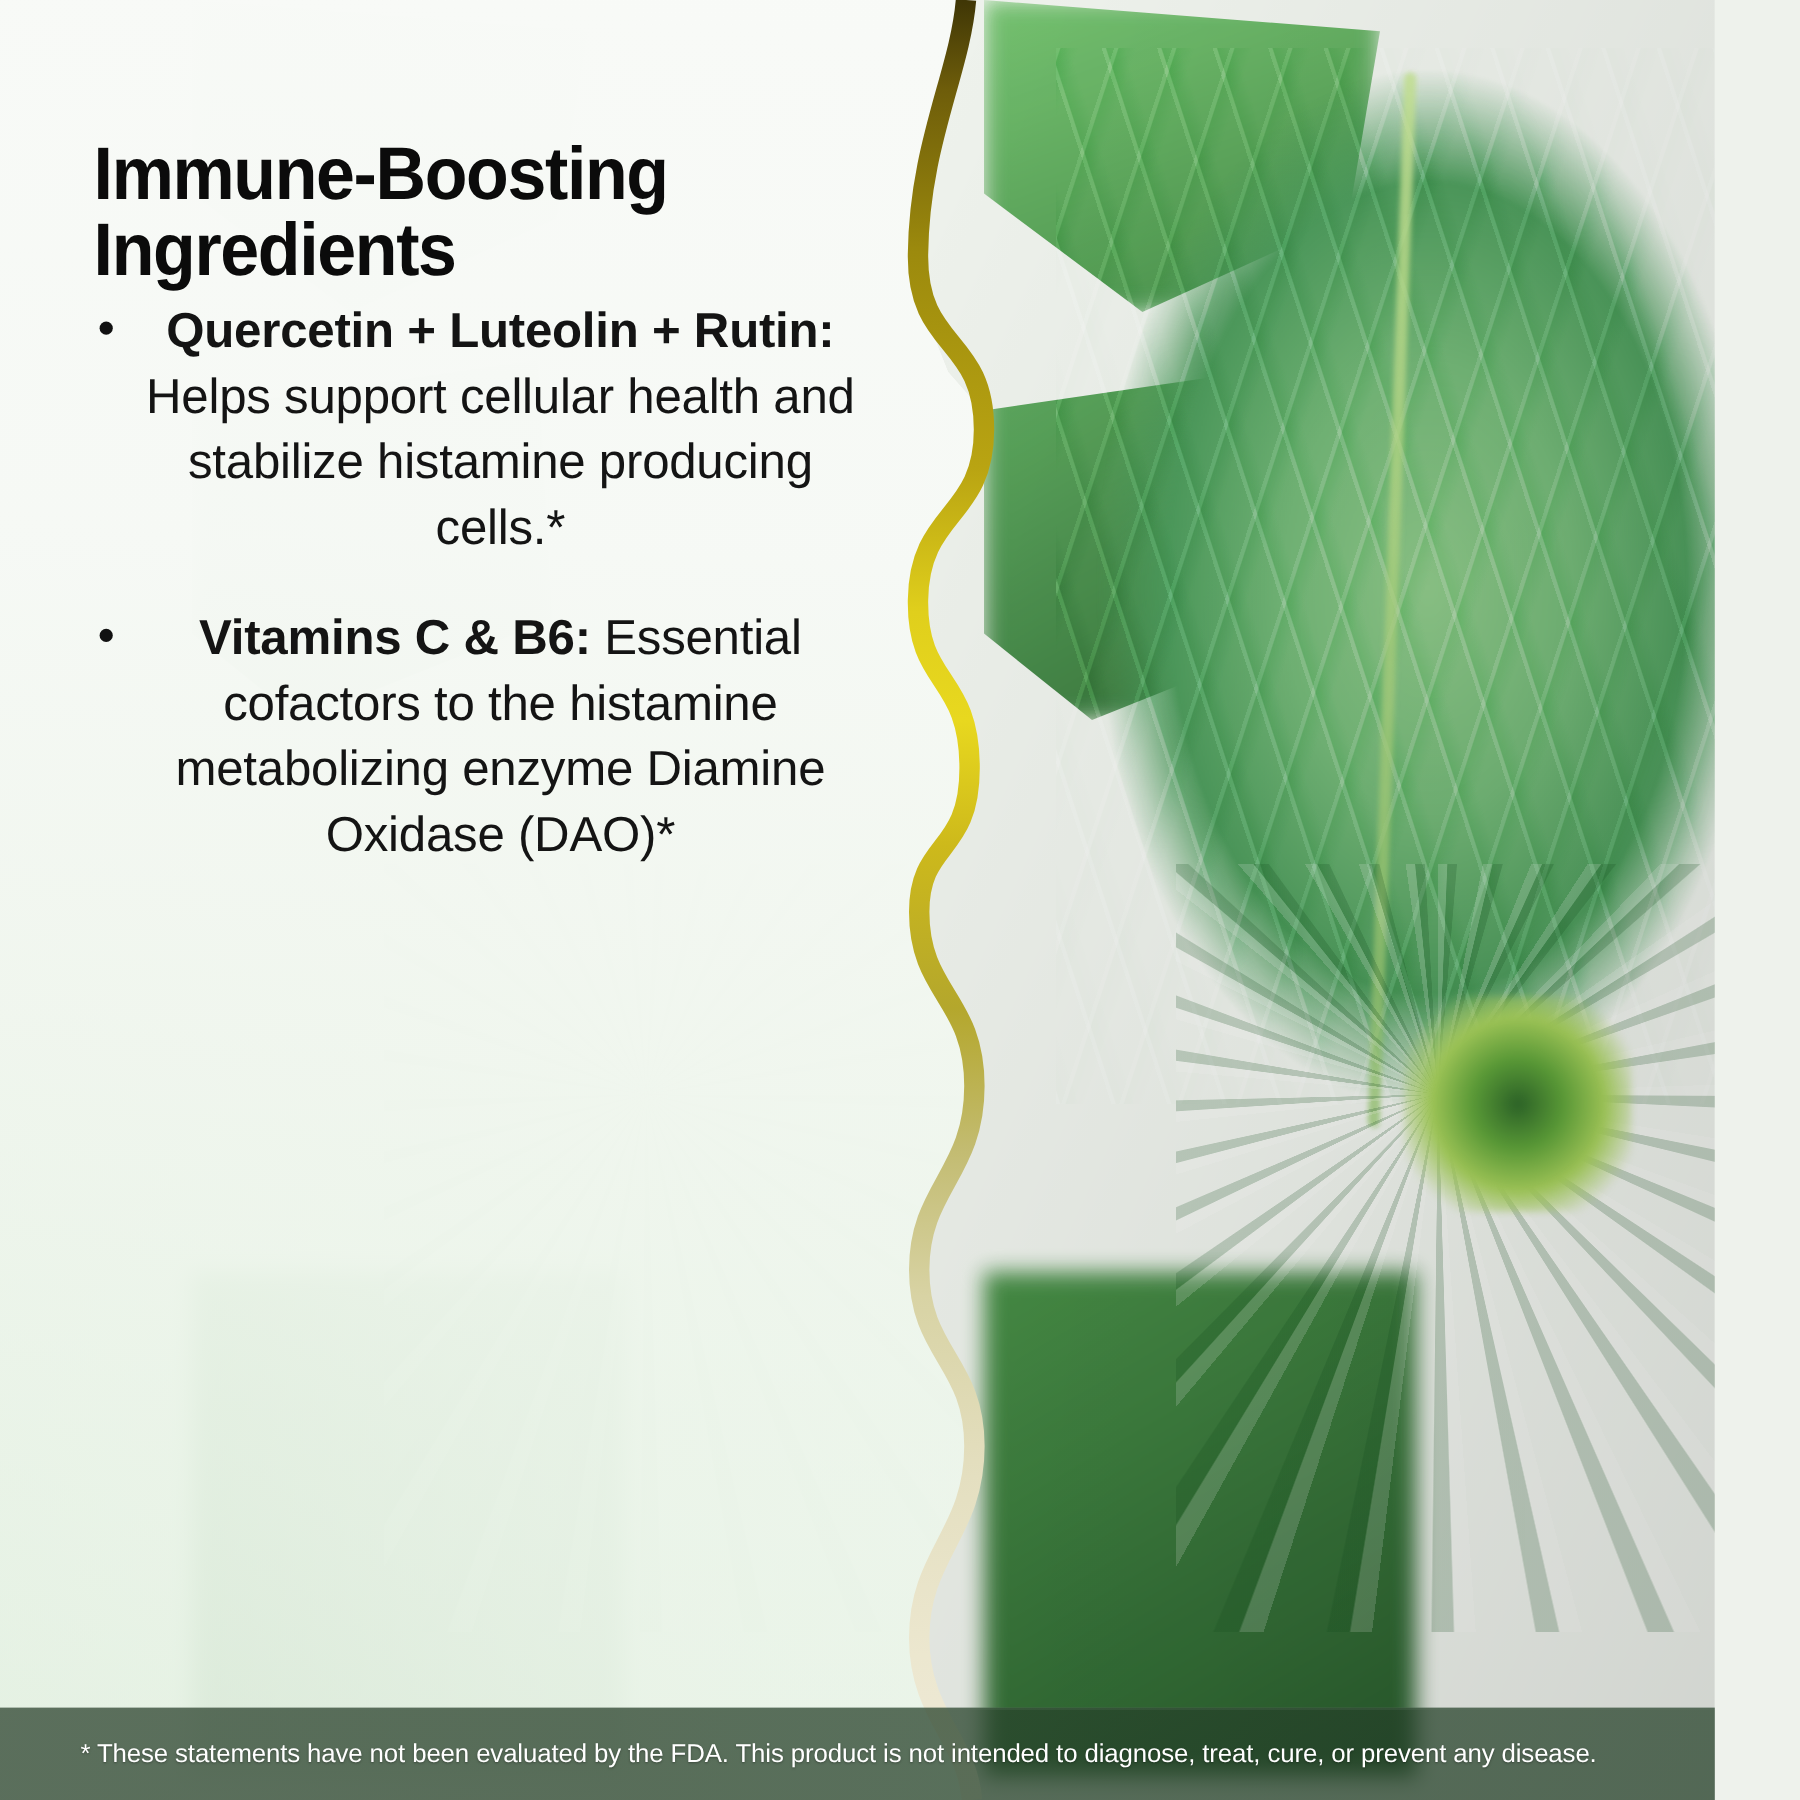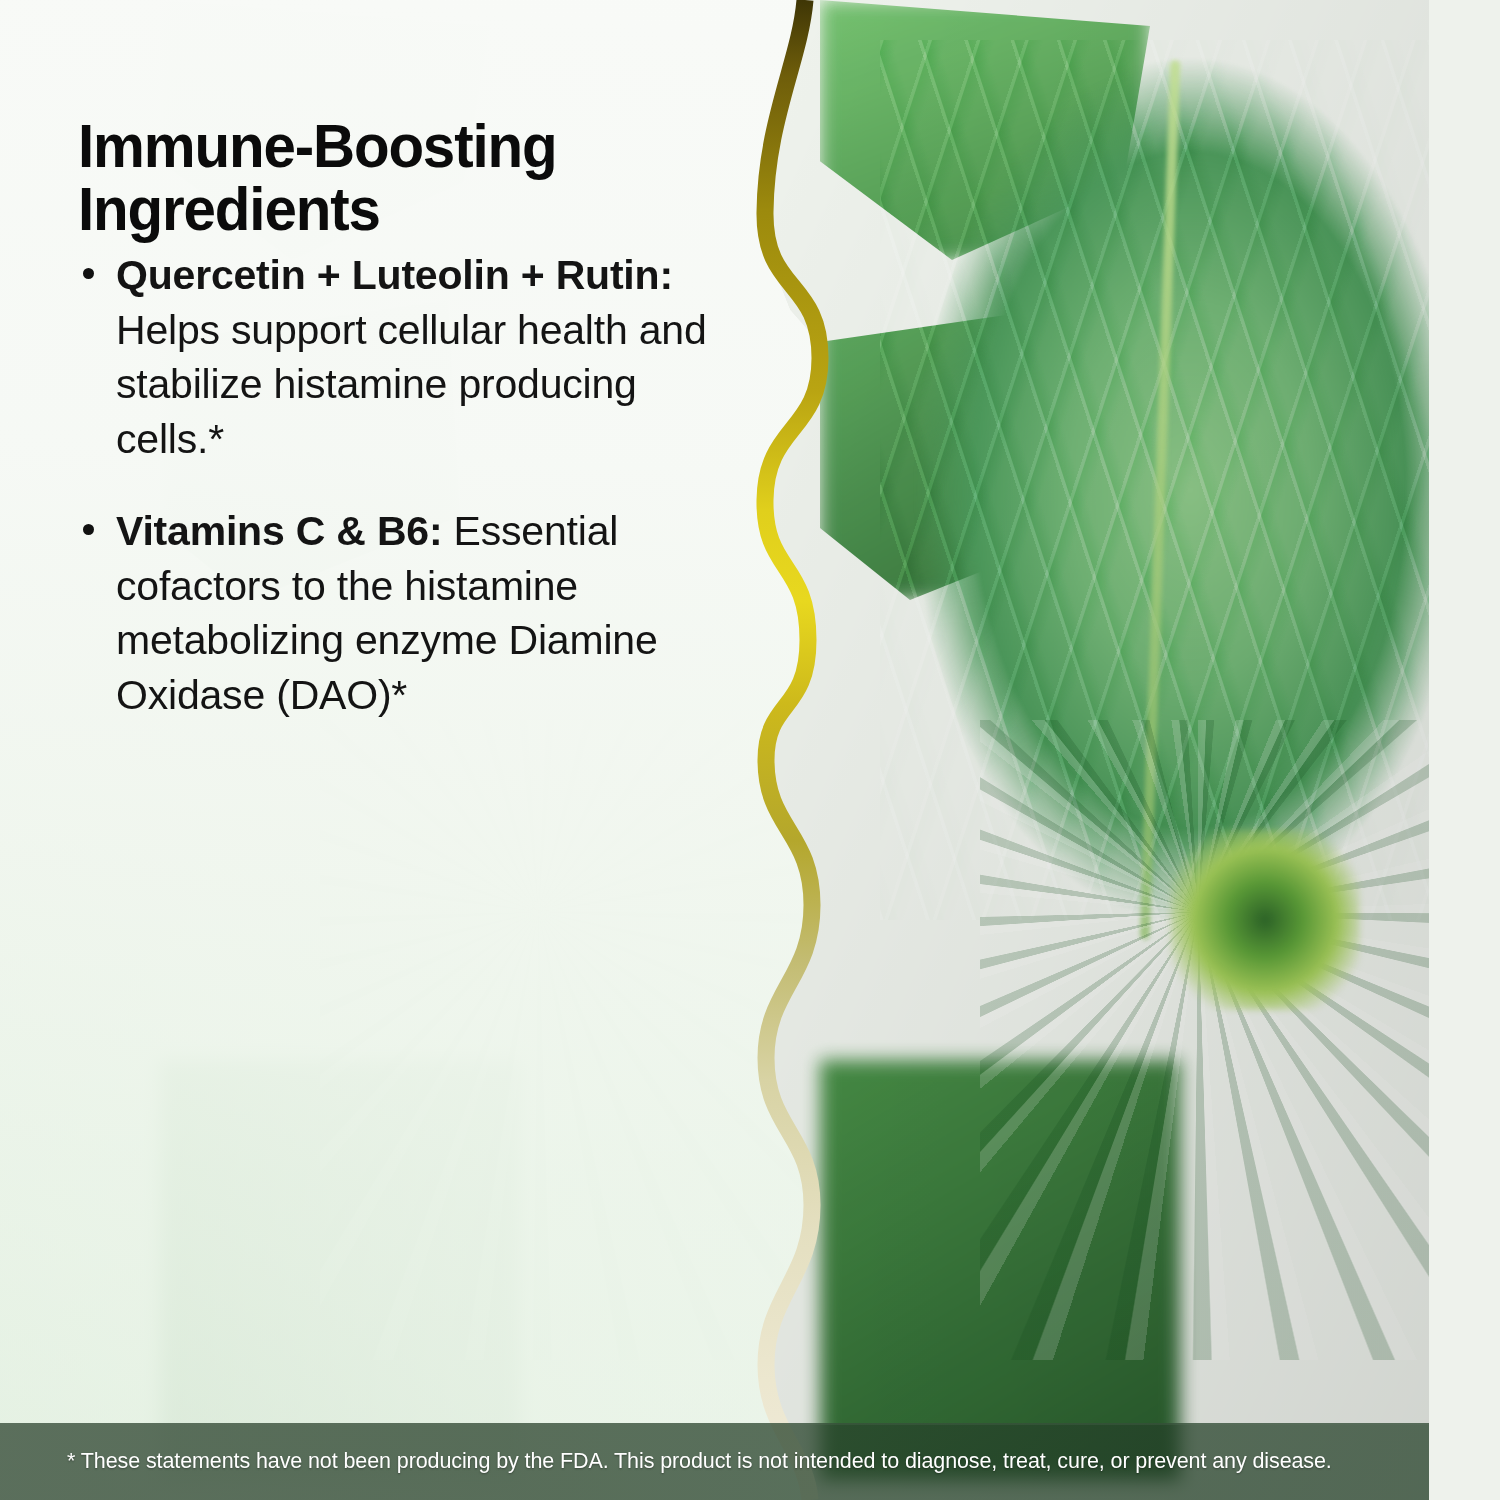--- a/index.html
+++ b/index.html
@@ -113,21 +113,21 @@
   .content{position:absolute;left:0;top:0;width:760px;}
   .title{
     position:absolute;left:78px;top:72px;width:640px;
     font-family:"Liberation Sans", sans-serif;
     font-weight:700;font-size:62px;line-height:1.03;
     letter-spacing:-1.2px;color:#0b0b0b;
     transform:scaleX(.94);transform-origin:left top;
   }
   ul.bullets{
     position:absolute;left:78px;top:248px;width:640px;
-    margin:0;padding:0;list-style:none;
+    margin:0;padding:0;list-style:none;text-align:center;
   }
   ul.bullets li{
     position:relative;padding-left:38px;margin:0 0 38px 0;
     font-size:41px;line-height:1.33;color:#141414;
     letter-spacing:-.2px;
   }
   ul.bullets li:last-child{margin-bottom:2px;}
   ul.bullets li .dot{
     position:absolute;left:5px;top:20px;width:11px;height:11px;
     border-radius:50%;background:#111;
@@ -225,16 +225,16 @@
       </li>
       <li>
         <span class="dot"></span>
         <b>Vitamins C &amp; B6:</b><span> Essential cofactors to the histamine metabolizing enzyme Diamine Oxidase (DAO)*</span>
       </li>
     </ul>
   </div>
 
   <div class="footer-topline"></div>
   <div class="footer">
-    <div class="fl">* These statements have not been producing by the FDA. This product is not intended to diagnose, treat, cure, or prevent any disease.</div>
+    <div class="fl">* These statements have not been evaluated by the FDA. This product is not intended to diagnose, treat, cure, or prevent any disease.</div>
   </div>
 
 </div>
 
 </body></html>

